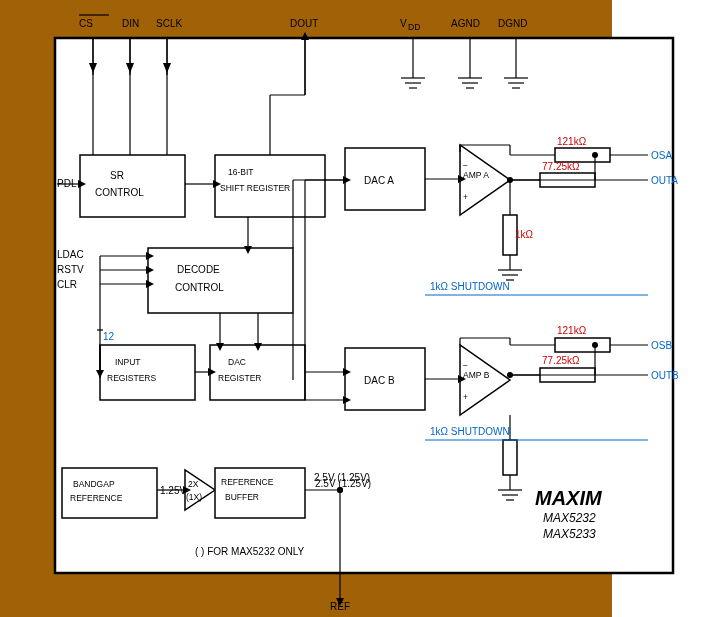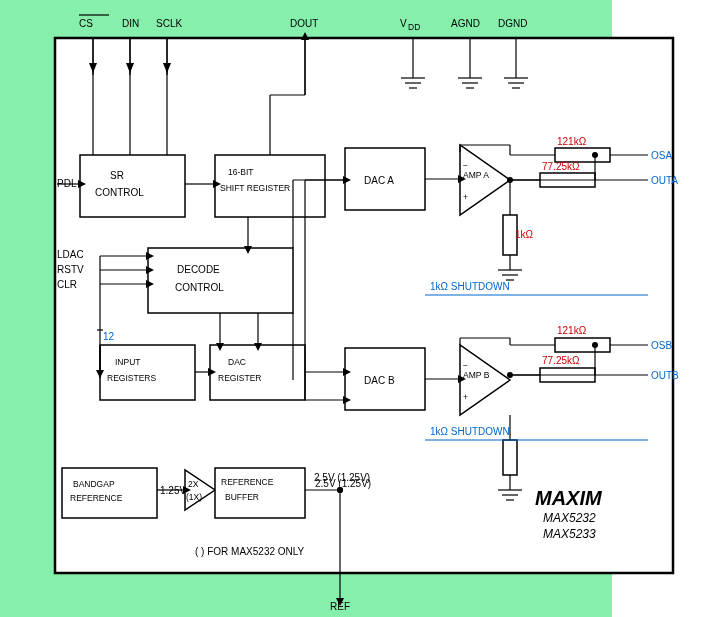--- a/index.html
+++ b/index.html
@@ -8,21 +8,21 @@
       font-family: Arial, sans-serif;
       width: 708px;
       height: 617px;
       overflow: hidden;
       position: relative;
     }
     .diagram-container {
       width: 612px;
       height: 617px;
       position: relative;
-      background: #86efac;
+      background: #a16207;
     }
     svg {
       position: absolute;
       top: 0;
       left: 0;
       width: 708px;
       height: 617px;
     }
     
     .label-normal { font-family: Arial, sans-serif; font-size: 10px; fill: #000; }

